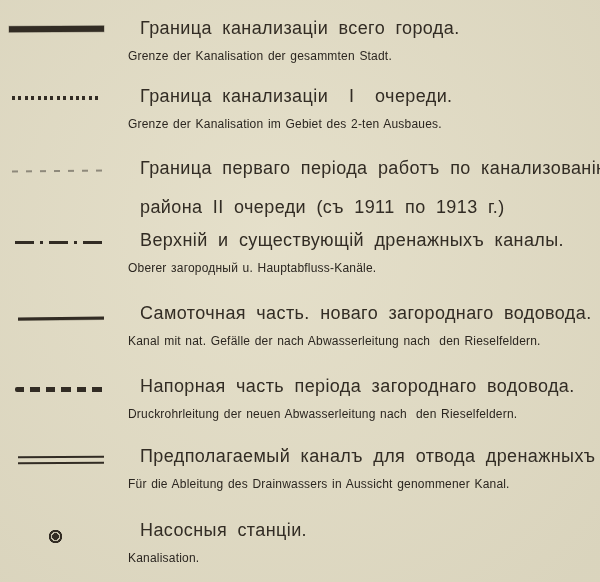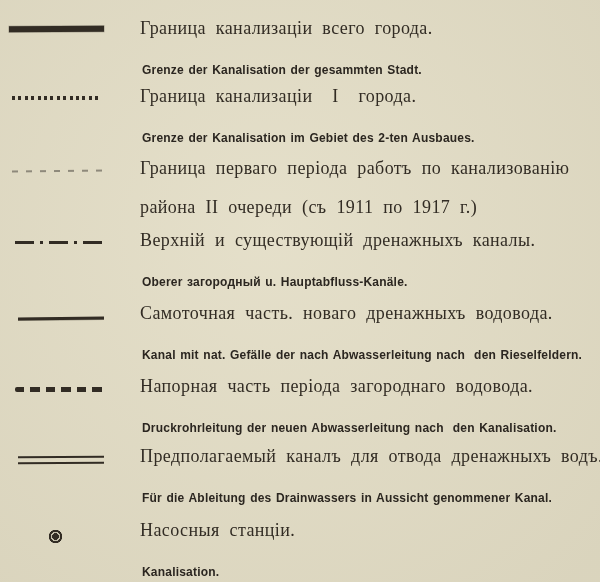--- a/index.html
+++ b/index.html
@@ -19,30 +19,29 @@
     position: absolute;
     left: 140px;
     top: 0;
     margin: 0;
     font-size: 18px;
     line-height: 22px;
     letter-spacing: 0.4px;
     word-spacing: 5px;
     white-space: pre;
     color: var(--ink, #322c24);
-    font-family: Liberation Serif, serif;
   }
   .ru.second { top: 39px; }
   .de {
     position: absolute;
     left: 128px;
     top: 32px;
-    margin: 14px;
+    margin: 0;
     font-size: 12px;
-    font-weight: bold;
+    font-weight: normal;
     line-height: 15px;
     letter-spacing: 0.2px;
     word-spacing: 1px;
     white-space: pre;
     color: var(--ink-dark, #2b2620);
   }
 
   .sym { position: absolute; }
 
   .sym-solid-thick {
@@ -103,46 +102,46 @@
 <div class="page">
 
   <div class="row" style="top:17px">
     <div class="sym sym-solid-thick"></div>
     <p class="ru">Граница канализаціи всего города.</p>
     <p class="de">Grenze der Kanalisation der gesammten Stadt.</p>
   </div>
 
   <div class="row" style="top:85px">
     <div class="sym sym-dotted"></div>
-    <p class="ru">Граница канализаціи  I  города.</p>
+    <p class="ru">Граница канализаціи  I  очереди.</p>
     <p class="de">Grenze der Kanalisation im Gebiet des 2-ten Ausbaues.</p>
   </div>
 
   <div class="row" style="top:157px">
     <div class="sym sym-dashed-thin"></div>
     <p class="ru">Граница перваго періода работъ по канализованію</p>
-    <p class="ru second">района II очереди (съ 1911 по 1917 г.)</p>
+    <p class="ru second">района II очереди (съ 1911 по 1913 г.)</p>
   </div>
 
   <div class="row" style="top:229px">
     <div class="sym sym-dash-dot"></div>
     <p class="ru">Верхній и существующій дренажныхъ каналы.</p>
     <p class="de">Oberer загородный u. Hauptabfluss-Kanäle.</p>
   </div>
 
   <div class="row" style="top:302px">
     <div class="sym sym-solid-medium"></div>
-    <p class="ru">Самоточная часть. новаго дренажныхъ водовода.</p>
+    <p class="ru">Самоточная часть. новаго загороднаго водовода.</p>
     <p class="de">Kanal mit nat. Gefälle der nach Abwasserleitung nach  den Rieselfeldern.</p>
   </div>
 
   <div class="row" style="top:375px">
     <div class="sym sym-dash-thick"></div>
     <p class="ru">Напорная часть періода загороднаго водовода.</p>
-    <p class="de">Druckrohrleitung der neuen Abwasserleitung nach  den Kanalisation.</p>
+    <p class="de">Druckrohrleitung der neuen Abwasserleitung nach  den Rieselfeldern.</p>
   </div>
 
   <div class="row" style="top:445px">
     <div class="sym sym-double"></div>
     <p class="ru">Предполагаемый каналъ для отвода дренажныхъ водъ.</p>
     <p class="de">Für die Ableitung des Drainwassers in Aussicht genommener Kanal.</p>
   </div>
 
   <div class="row" style="top:519px">
     <div class="sym sym-bullseye"></div>

